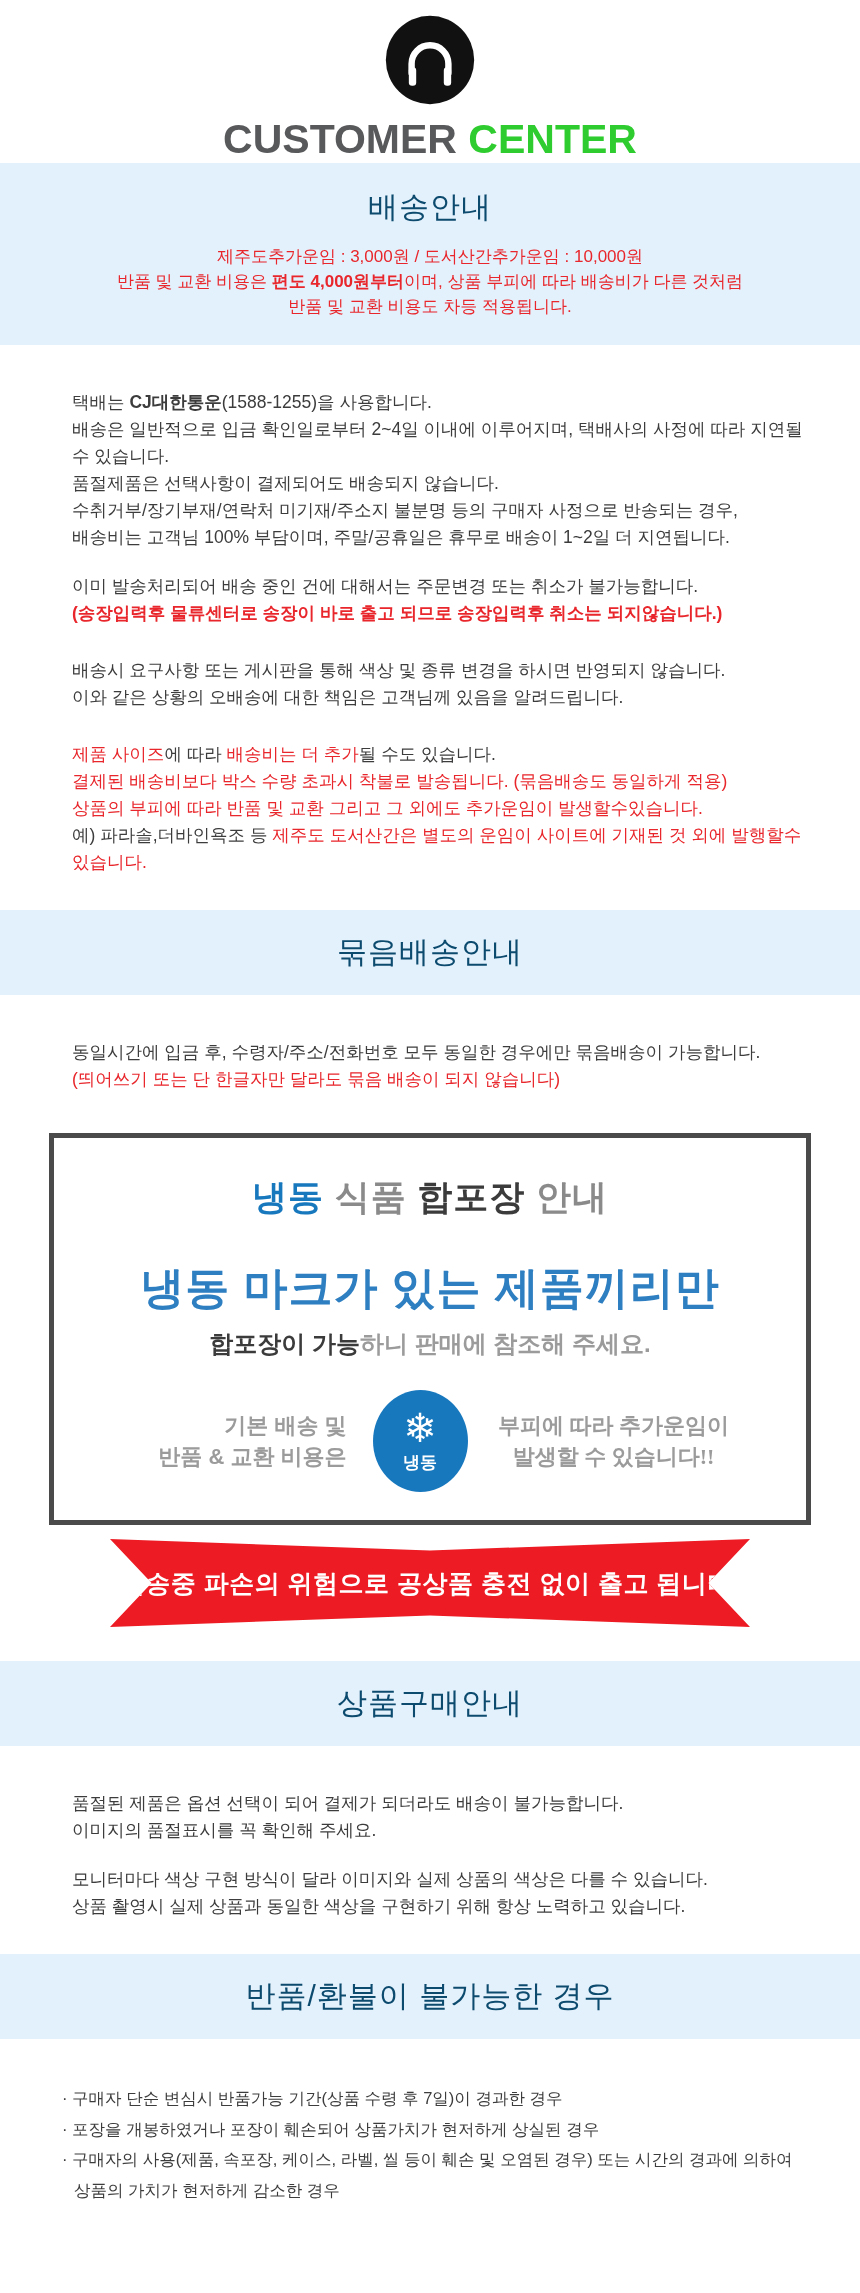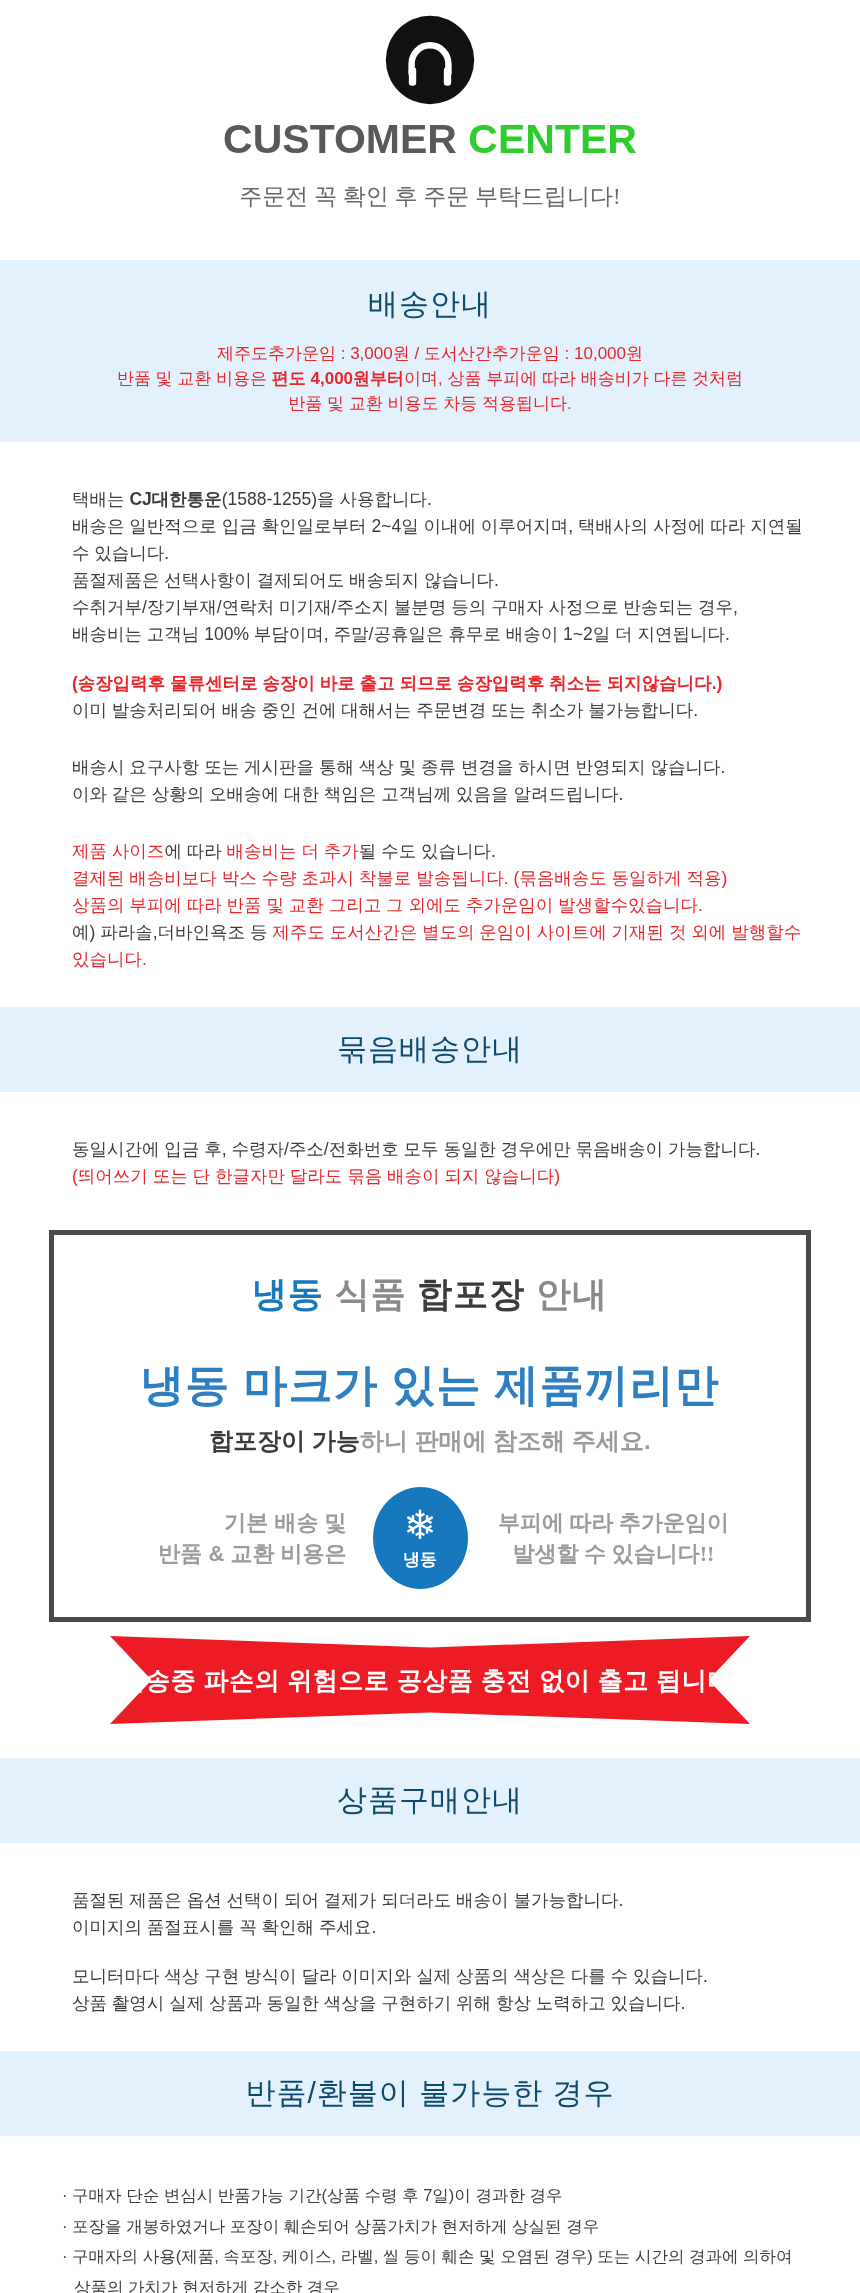--- a/index.html
+++ b/index.html
@@ -76,43 +76,42 @@
         <circle cx="50" cy="50" r="48" fill="#111111"></circle>
         <path d="M30 64 v-10 a20 20 0 0 1 40 0 v10" stroke="#ffffff" stroke-width="7" fill="none" stroke-linecap="round"></path>
         <rect x="27" y="58" width="8" height="20" rx="3.5" fill="#ffffff"></rect>
         <rect x="65" y="58" width="8" height="20" rx="3.5" fill="#ffffff"></rect>
       </svg>
     </div>
     <div class="brand">
       <span class="brand-a">CUSTOMER</span>
       <span class="brand-b">CENTER</span>
     </div>
-    <div class="subtitle">주문전 꼭 확인 후 주문 부탁드립니다!</div>
   </header>
 
   <section>
     <div class="bar tall">
       <h2>배송안내</h2>
       <div class="notice">
           <p class="line"><span>제주도추가운임 : 3,000원 / 도서산간추가운임 : 10,000원</span></p>
           <p class="line"><span>반품 및 교환 비용은 </span><span class="seg-bold">편도 4,000원부터</span><span>이며,  상품 부피에 따라 배송비가 다른 것처럼</span></p>
           <p class="line"><span>반품 및 교환 비용도 차등 적용됩니다.</span></p>
         </div>
     </div>
     <div class="body">
       <div class="para mt-xl">
           <p class="line"><span>택배는 </span><span class="seg-bold">CJ대한통운</span><span>(1588-1255)을 사용합니다.</span></p>
           <p class="line"><span>배송은 일반적으로 입금 확인일로부터 2~4일 이내에 이루어지며, 택배사의 사정에 따라 지연될 수 있습니다.</span></p>
           <p class="line"><span>품절제품은 선택사항이 결제되어도 배송되지 않습니다.</span></p>
           <p class="line"><span>수취거부/장기부재/연락처 미기재/주소지 불분명 등의 구매자 사정으로 반송되는 경우,</span></p>
           <p class="line"><span>배송비는 고객님 100% 부담이며, 주말/공휴일은 휴무로 배송이 1~2일 더 지연됩니다.</span></p>
         </div>
       <div class="para mt-md">
+          <p class="line"><span>이미 발송처리되어 배송 중인 건에 대해서는 주문변경 또는 취소가 불가능합니다.</span></p>
           <p class="line"><span class="seg-red-bold">(송장입력후 물류센터로 송장이 바로 출고 되므로 송장입력후 취소는 되지않습니다.)</span></p>
-          <p class="line"><span>이미 발송처리되어 배송 중인 건에 대해서는 주문변경 또는 취소가 불가능합니다.</span></p>
         </div>
       <div class="para mt-lg">
           <p class="line"><span>배송시 요구사항 또는 게시판을 통해 색상 및 종류 변경을 하시면 반영되지 않습니다.</span></p>
           <p class="line"><span>이와 같은 상황의 오배송에 대한 책임은 고객님께 있음을 알려드립니다.</span></p>
         </div>
       <div class="para mt-lg">
           <p class="line"><span class="seg-red">제품 사이즈</span><span>에 따라 </span><span class="seg-red">배송비는 더 추가</span><span>될 수도 있습니다.</span></p>
           <p class="line"><span class="seg-red">결제된 배송비보다 박스 수량 초과시 착불로 발송됩니다. (묶음배송도 동일하게 적용)</span></p>
           <p class="line"><span class="seg-red">상품의 부피에 따라 반품 및 교환 그리고 그 외에도 추가운임이 발생할수있습니다.</span></p>
           <p class="line"><span>예) 파라솔,더바인욕조 등 </span><span class="seg-red">제주도 도서산간은 별도의 운임이 사이트에 기재된 것 외에 발행할수있습니다.</span></p>

